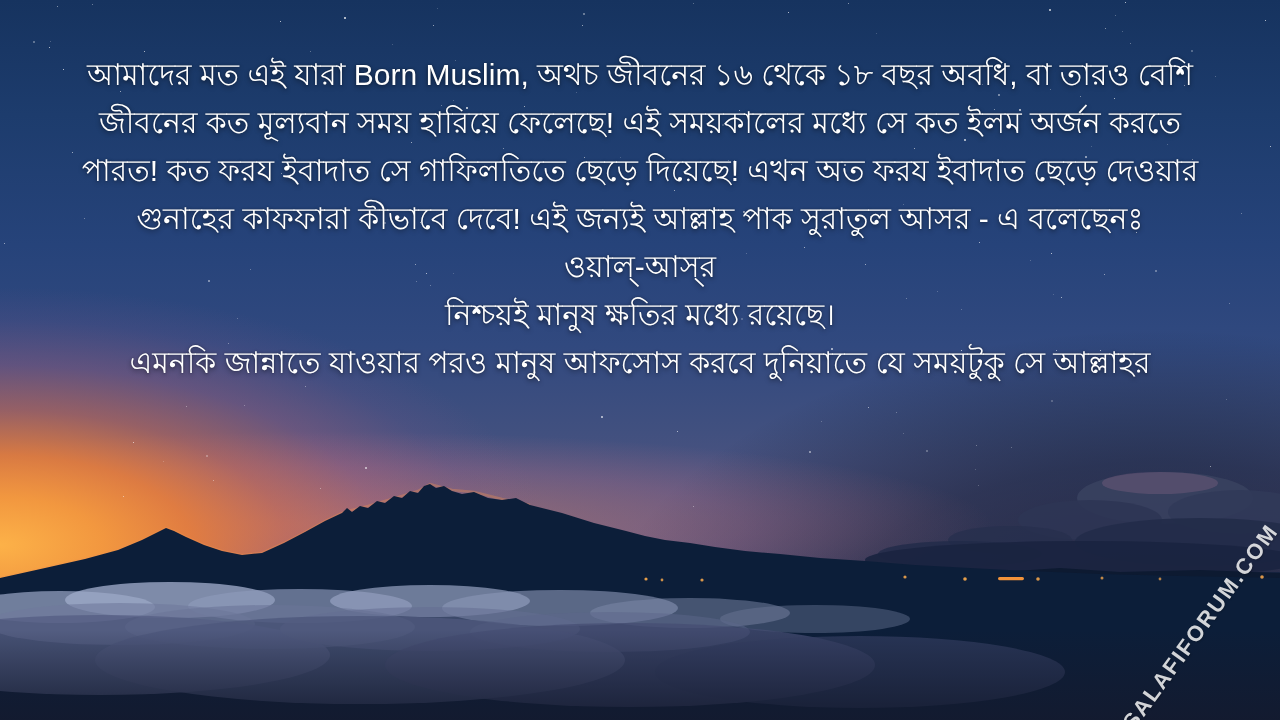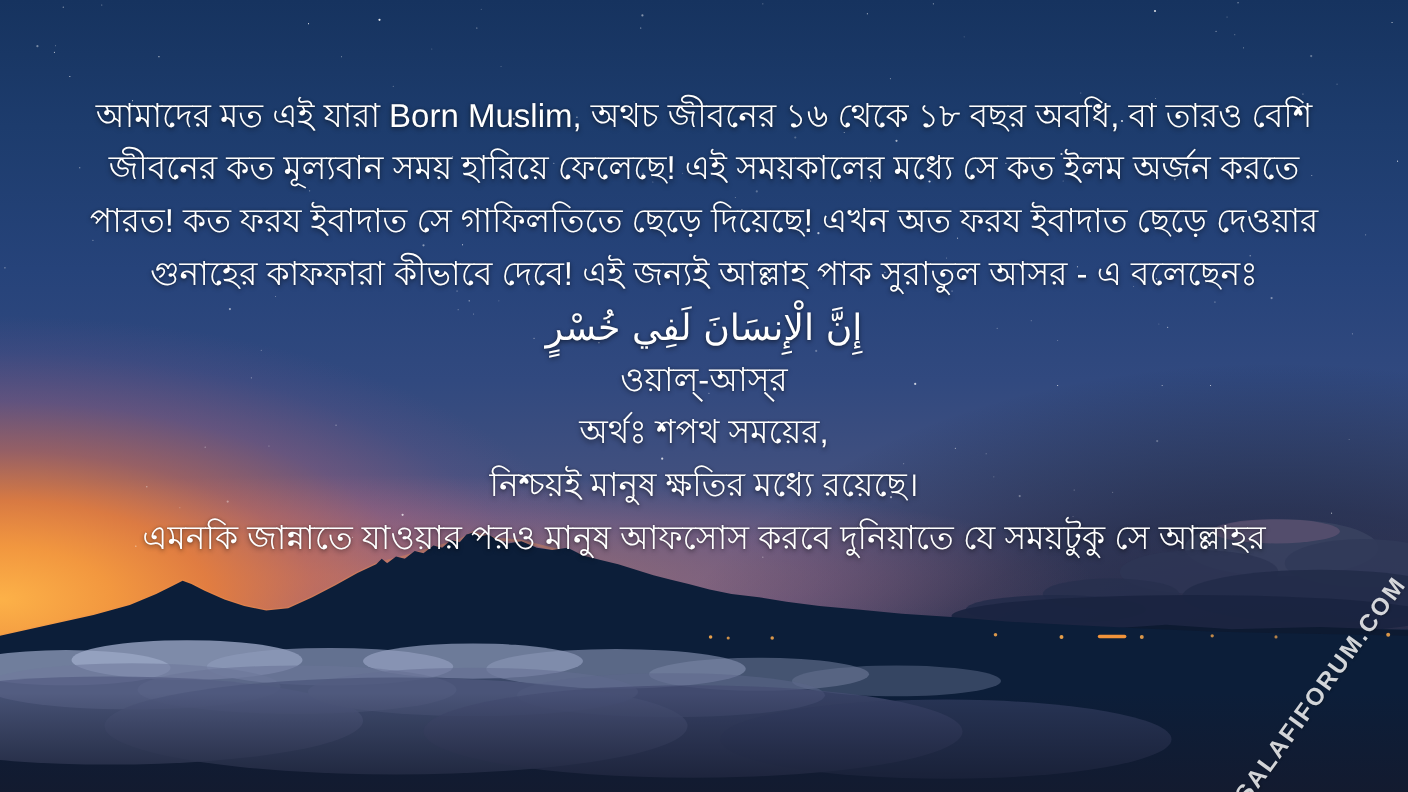--- a/index.html
+++ b/index.html
@@ -16,21 +16,20 @@
         rgba(9,18,38,0.80) 0%, rgba(13,23,44,0.50) 45%, rgba(0,0,0,0) 75%),
       linear-gradient(to bottom,
         #16335f 0%, #1d3c6d 16%, #26437a 34%, #31497f 48%,
         #41507f 60%, #535581 70%, #5d5984 78%, #575a80 100%);
   }
   .scene{position:absolute;left:0;top:0;}
   [data-name="stars"] i{position:absolute;display:block;background:#fff;border-radius:50%;}
   .quote{
     position:absolute;left:25px;right:25px;top:51px;text-align:center;color:#ffffff;
     text-shadow:0 2px 5px rgba(0,0,0,0.45), 0 0 2px rgba(0,0,0,0.35);
-    margin-top:31px;
   }
   .line{height:48px;line-height:48px;font-size:30px;white-space:nowrap;}
   .line.arabic{font-size:33px;direction:rtl;font-family:"DejaVu Sans",sans-serif;}
   .watermark{
     position:absolute;left:1128px;top:714px;white-space:nowrap;
     transform:rotate(-54deg);transform-origin:0 50%;
     font-size:22px;font-weight:bold;letter-spacing:2px;
     color:rgba(255,255,255,0.82);text-shadow:0 1px 2px rgba(0,0,0,0.3);
   }
 </style>
@@ -256,21 +255,19 @@
       </defs>
       <rect x="0" y="630" width="1280" height="90" fill="url(#botg)"></rect>
     </g>
   </svg>
 
   <div class="quote" data-name="quote-text-block">
     <div class="line" data-name="quote-line">আমাদের মত এই যারা Born Muslim, অথচ জীবনের ১৬ থেকে ১৮ বছর অবধি, বা তারও বেশি</div>
     <div class="line" data-name="quote-line">জীবনের কত মূল্যবান সময় হারিয়ে ফেলেছে! এই সময়কালের মধ্যে সে কত ইলম অর্জন করতে</div>
     <div class="line" data-name="quote-line">পারত! কত ফরয ইবাদাত সে গাফিলতিতে ছেড়ে দিয়েছে! এখন অত ফরয ইবাদাত ছেড়ে দেওয়ার</div>
     <div class="line" data-name="quote-line">গুনাহের কাফফারা কীভাবে দেবে! এই জন্যই আল্লাহ পাক সুরাতুল আসর - এ বলেছেনঃ</div>
-    <div class="line arabic" data-name="quote-line-arabic">إِنَّ الْإِنسَانَ لَفِي خُسْرٍ</div>
     <div class="line" data-name="quote-line">ওয়াল্-আস্‌র</div>
-    <div class="line" data-name="quote-line">অর্থঃ শপথ সময়ের,</div>
     <div class="line" data-name="quote-line">নিশ্চয়ই মানুষ ক্ষতির মধ্যে রয়েছে।</div>
     <div class="line" data-name="quote-line">এমনকি জান্নাতে যাওয়ার পরও মানুষ আফসোস করবে দুনিয়াতে যে সময়টুকু সে আল্লাহর</div>
   </div>
 
   <div class="watermark" data-name="watermark-text">SALAFIFORUM.COM</div>
 </div>
 
 </body></html>

